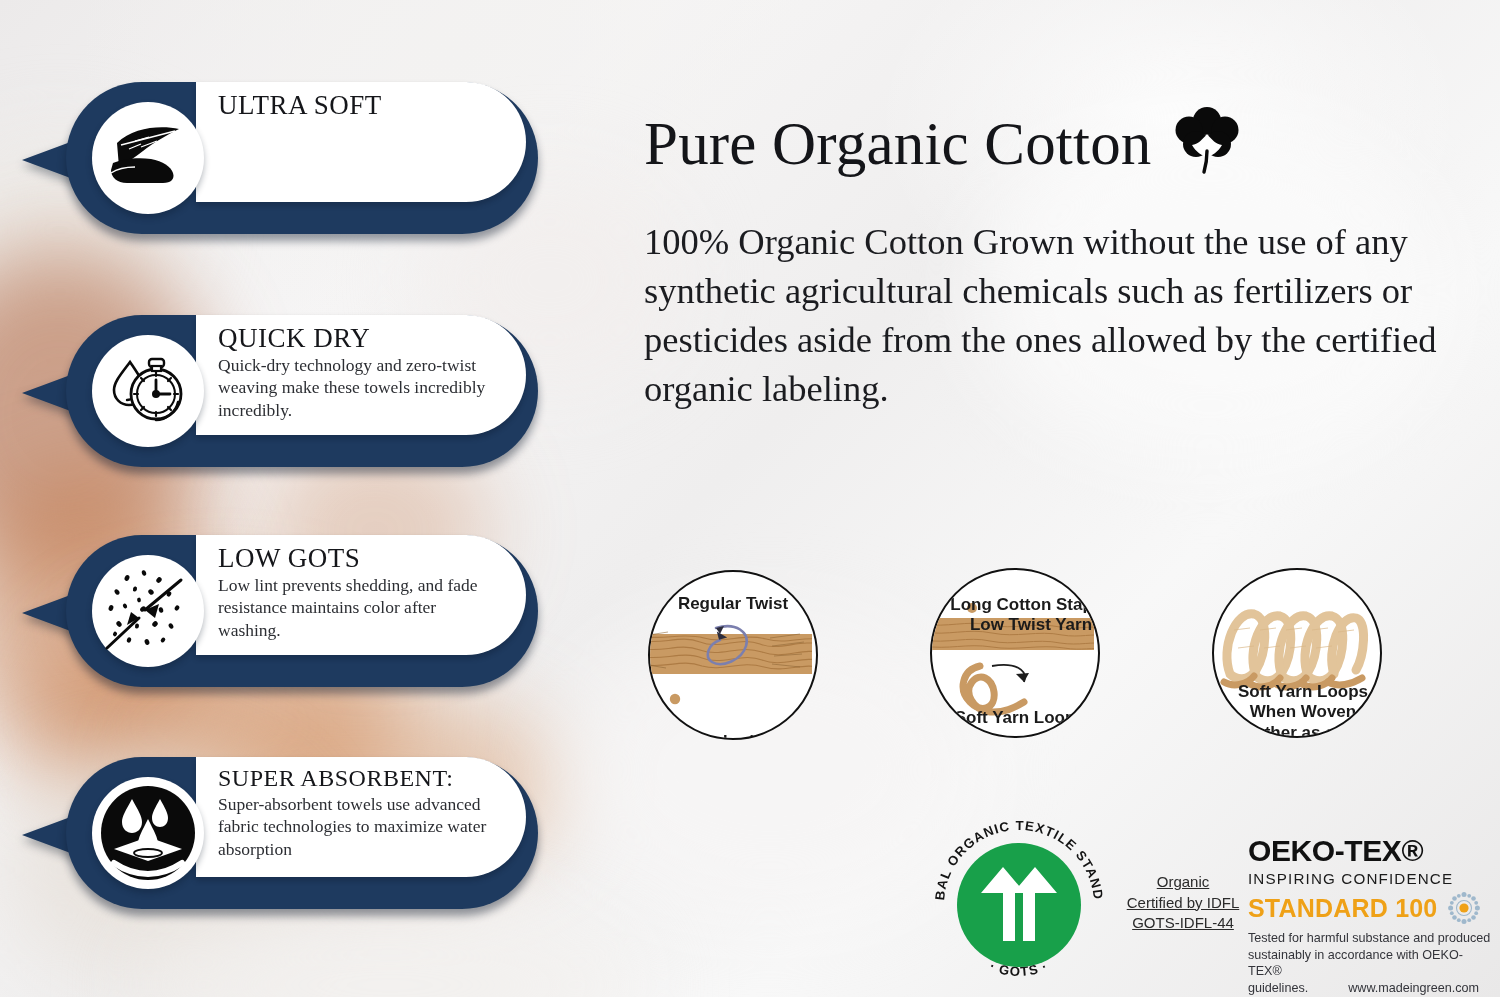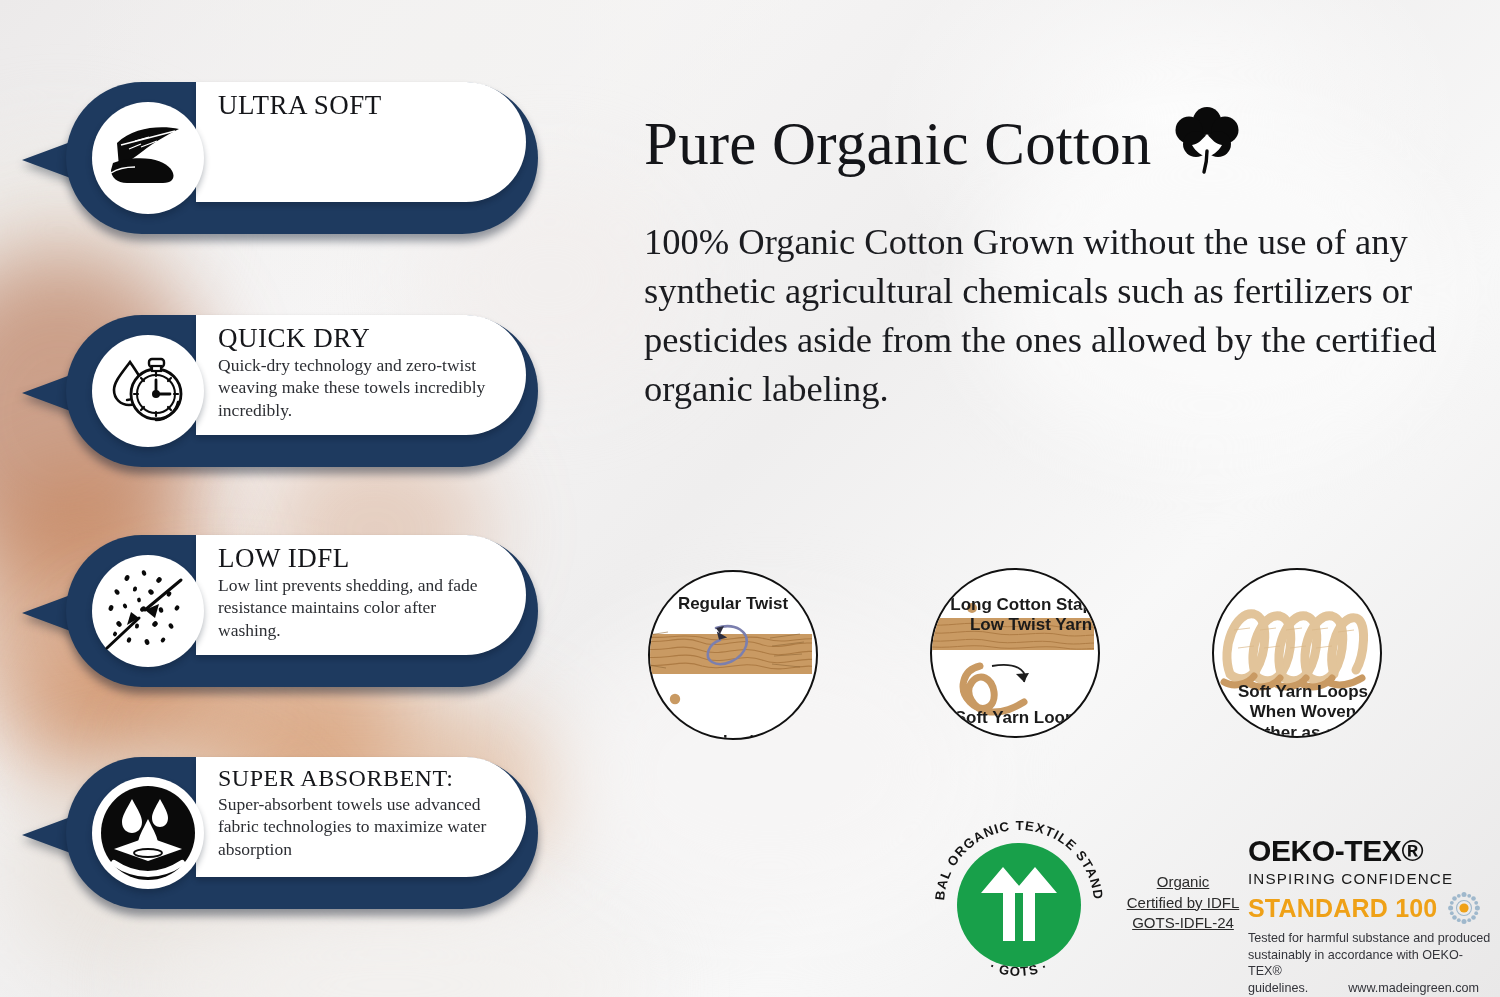--- a/index.html
+++ b/index.html
@@ -302,21 +302,21 @@
                    M62 31 L65 28 M62 57 L65 60 M38 57 L35 60 M38 31 L35 28" stroke="#0a0a0a" stroke-width="2.2" stroke-linecap="round"></path>
           <path d="M72 52 C70 62 60 70 50 70" stroke="#0a0a0a" stroke-width="2.4" fill="none" stroke-linecap="round"></path>
         </svg>
       </div>
     </div>
 
     <div class="card card-3">
       <div class="card-tail"></div>
       <div class="card-shell"></div>
       <div class="card-panel">
-        <div class="card-title">LOW IDFL</div>
+        <div class="card-title">LOW GOTS</div>
         <div class="card-desc">Low lint prevents shedding, and fade resistance maintains color after washing.</div>
       </div>
       <div class="card-icon">
         <svg width="98" height="98" viewBox="0 0 98 98">
           <g fill="#0a0a0a">
             <ellipse cx="28" cy="16" rx="2.3" ry="3" transform="rotate(25 28 16)"></ellipse>
             <ellipse cx="45" cy="11" rx="2.1" ry="2.8" transform="rotate(-20 45 11)"></ellipse>
             <ellipse cx="60" cy="18" rx="2.4" ry="3" transform="rotate(40 60 18)"></ellipse>
             <ellipse cx="18" cy="30" rx="2.2" ry="2.9" transform="rotate(-35 18 30)"></ellipse>
             <ellipse cx="36" cy="27" rx="2" ry="2.6" transform="rotate(15 36 27)"></ellipse>
@@ -476,21 +476,21 @@
           <svg width="92" height="92" viewBox="0 0 92 92">
             <path d="M30 34 L30 82 L42 82 L42 34 L52 34 L30 8 L8 34 Z" fill="#ffffff"></path>
             <path d="M62 34 L62 82 L50 82 L50 34 L40 34 L62 8 L84 34 Z" fill="#ffffff"></path>
           </svg>
         </div>
       </div>
 
       <div class="cert-text" style="position:absolute;left:478px;top:66px;">
         <div>Organic</div>
         <div>Certified by IDFL</div>
-        <div>GOTS-IDFL-24</div>
+        <div>GOTS-IDFL-44</div>
       </div>
 
       <div class="oeko" style="top:30px;">
         <div class="oeko-title">OEKO-TEX®</div>
         <div class="oeko-sub">INSPIRING CONFIDENCE</div>
         <div class="oeko-std-row">
           <div class="oeko-std">STANDARD 100</div>
           <svg width="34" height="34" viewBox="0 0 34 34">
             <g stroke="#9fb8cc" stroke-width="1.1" fill="none">
               <circle cx="17" cy="17" r="7.5"></circle>

